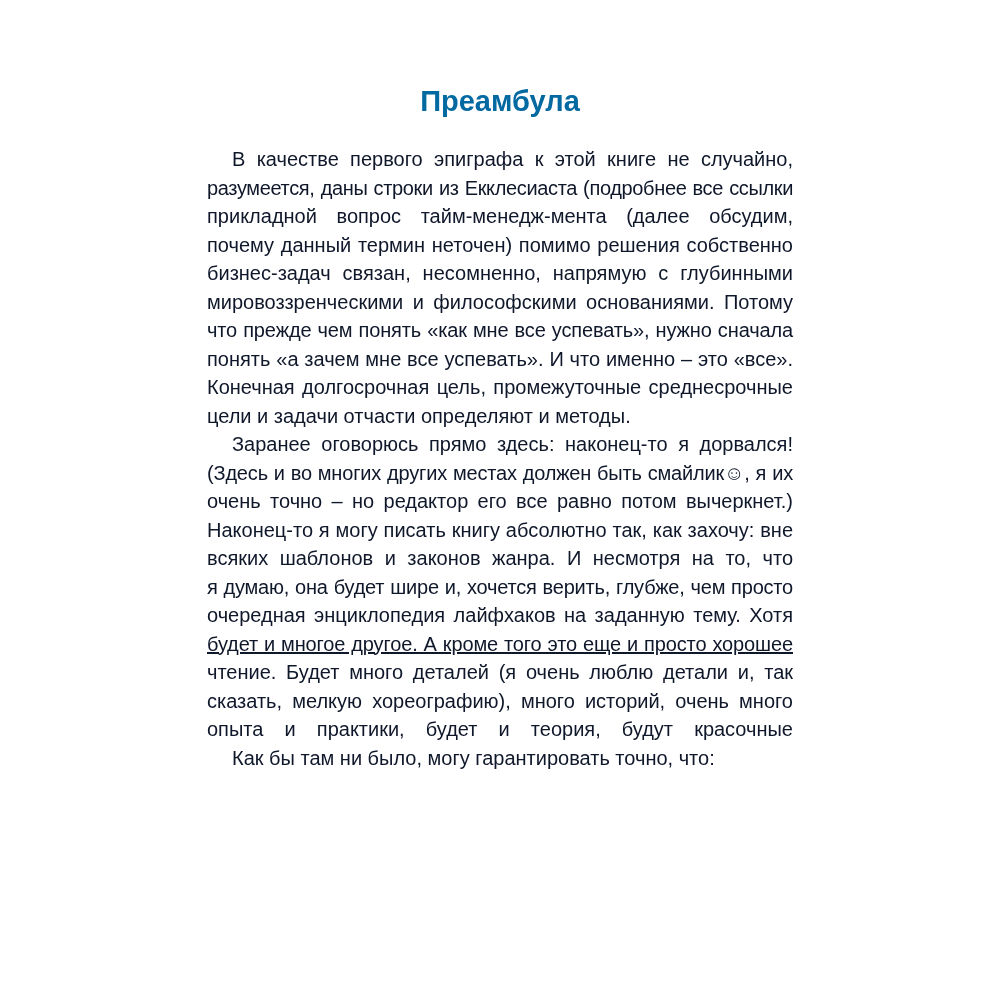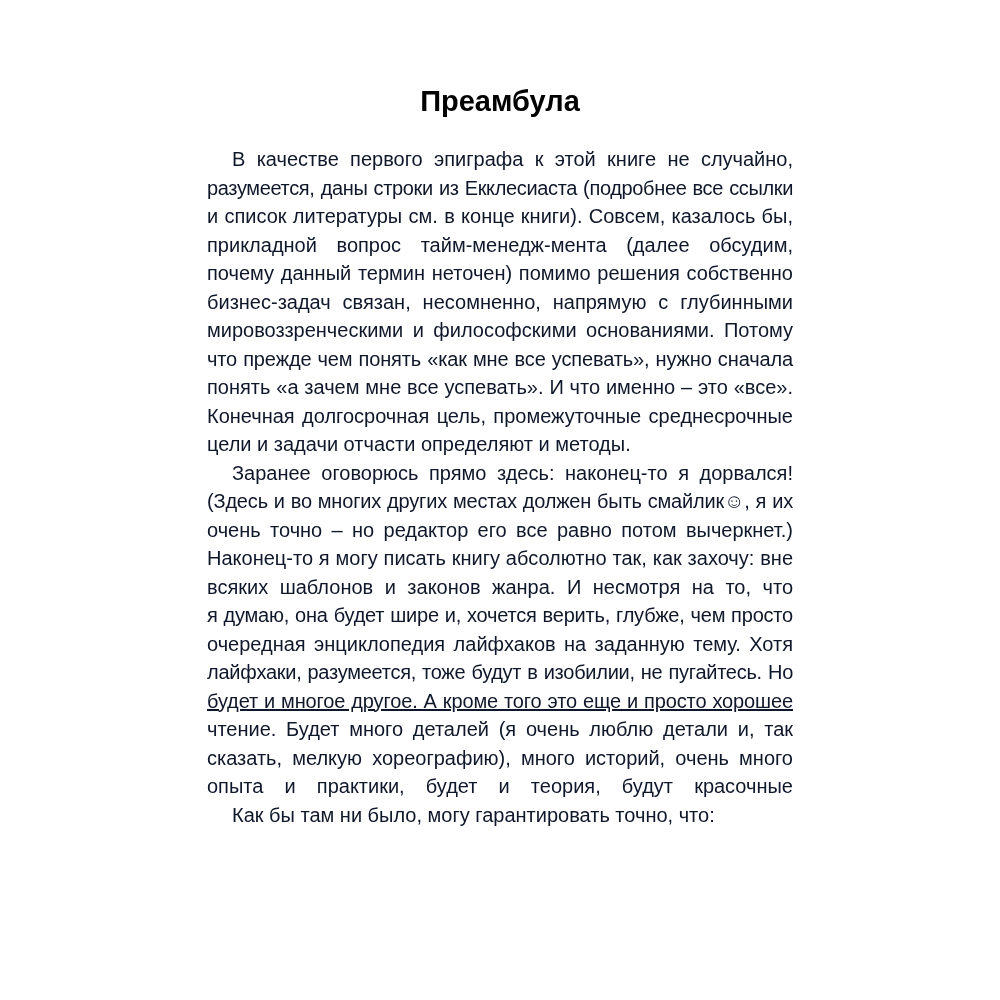--- a/index.html
+++ b/index.html
@@ -17,21 +17,21 @@
     width: 1000px;
     height: 1000px;
     background: #ffffff;
     box-sizing: border-box;
   }
   .title {
     font-size: 29px;
     line-height: 34px;
     font-weight: 700;
     text-align: center;
-    color: #000000;
+    color: #0369a1;
     margin: 84px 0 27px 0;
   }
   .text-block {
     width: 586px;
     margin: 0 auto;
     color: #1b1b1b;
   }
   .paragraph {
     margin: 0;
   }
@@ -52,39 +52,37 @@
 </style>
 </head>
 <body>
 
 <main class="page">
   <h1 class="title">Преамбула</h1>
   <section class="text-block" id="text-block">
       <div class="paragraph">
         <div class="line first">В качестве первого эпиграфа к этой книге не случайно,</div>
         <div class="line" style="letter-spacing: -0.35px;">разумеется, даны строки из Екклесиаста (подробнее все ссылки</div>
-        <div class="line">и список литературы см. в конце книги). Совсем, казалось бы,</div>
         <div class="line">прикладной вопрос тайм-менедж-мента (далее обсудим,</div>
         <div class="line">почему данный термин неточен) помимо решения собственно</div>
         <div class="line">бизнес-задач связан, несомненно, напрямую с глубинными</div>
         <div class="line">мировоззренческими и философскими основаниями. Потому</div>
         <div class="line" style="letter-spacing: -0.13px;">что прежде чем понять «как мне все успевать», нужно сначала</div>
         <div class="line">понять «а зачем мне все успевать». И что именно – это «все».</div>
         <div class="line">Конечная долгосрочная цель, промежуточные среднесрочные</div>
         <div class="line last">цели и задачи отчасти определяют и методы.</div>
       </div>
       <div class="paragraph">
         <div class="line first">Заранее оговорюсь прямо здесь: наконец-то я дорвался!</div>
         <div class="line" style="letter-spacing: -0.18px;">(Здесь и во многих других местах должен быть смайлик☺, я их</div>
         <div class="line">очень точно – но редактор его все равно потом вычеркнет.)</div>
         <div class="line">Наконец-то я могу писать книгу абсолютно так, как захочу: вне</div>
         <div class="line">всяких шаблонов и законов жанра. И несмотря на то, что</div>
         <div class="line" style="letter-spacing: -0.21px;">я думаю, она будет шире и, хочется верить, глубже, чем просто</div>
         <div class="line">очередная энциклопедия лайфхаков на заданную тему. Хотя</div>
-        <div class="line" style="letter-spacing: -0.26px;">лайфхаки, разумеется, тоже будут в изобилии, не пугайтесь. Но</div>
         <div class="line" style="letter-spacing: -0.12px; text-decoration: underline;">будет и многое другое. А кроме того это еще и просто хорошее</div>
         <div class="line">чтение. Будет много деталей (я очень люблю детали и, так</div>
         <div class="line">сказать, мелкую хореографию), много историй, очень много</div>
         <div class="line">опыта и практики, будет и теория, будут красочные</div>
       </div>
       <div class="paragraph">
         <div class="line first last">Как бы там ни было, могу гарантировать точно, что:</div>
       </div>
     </section>
 </main>

